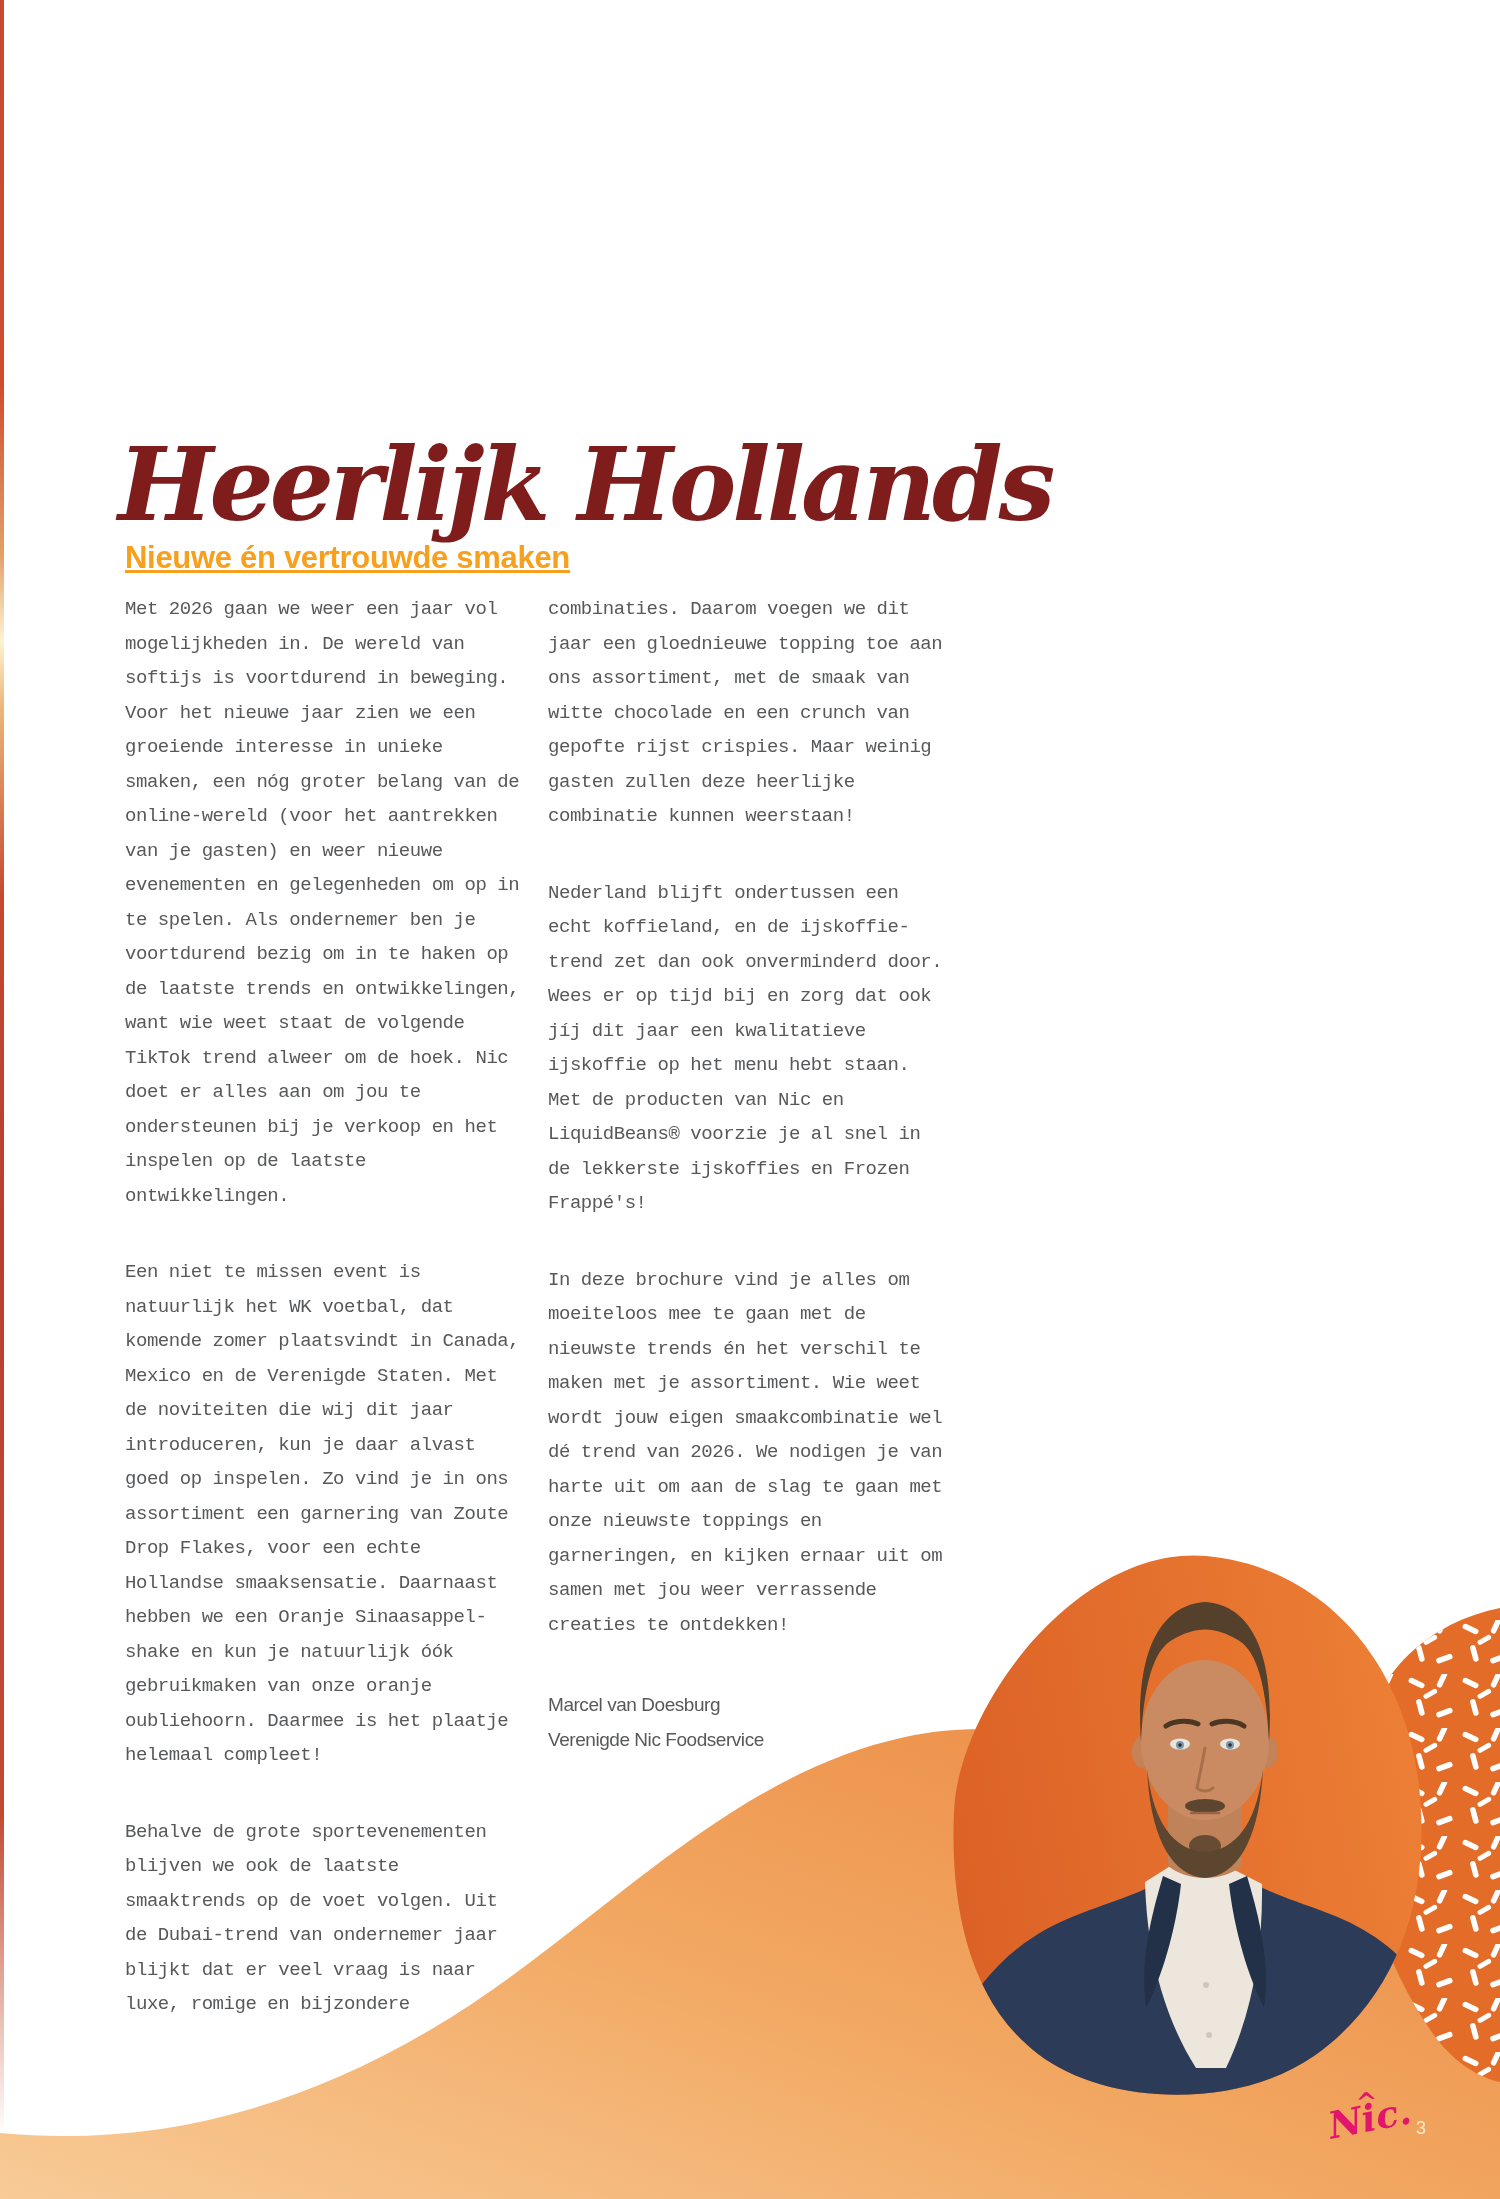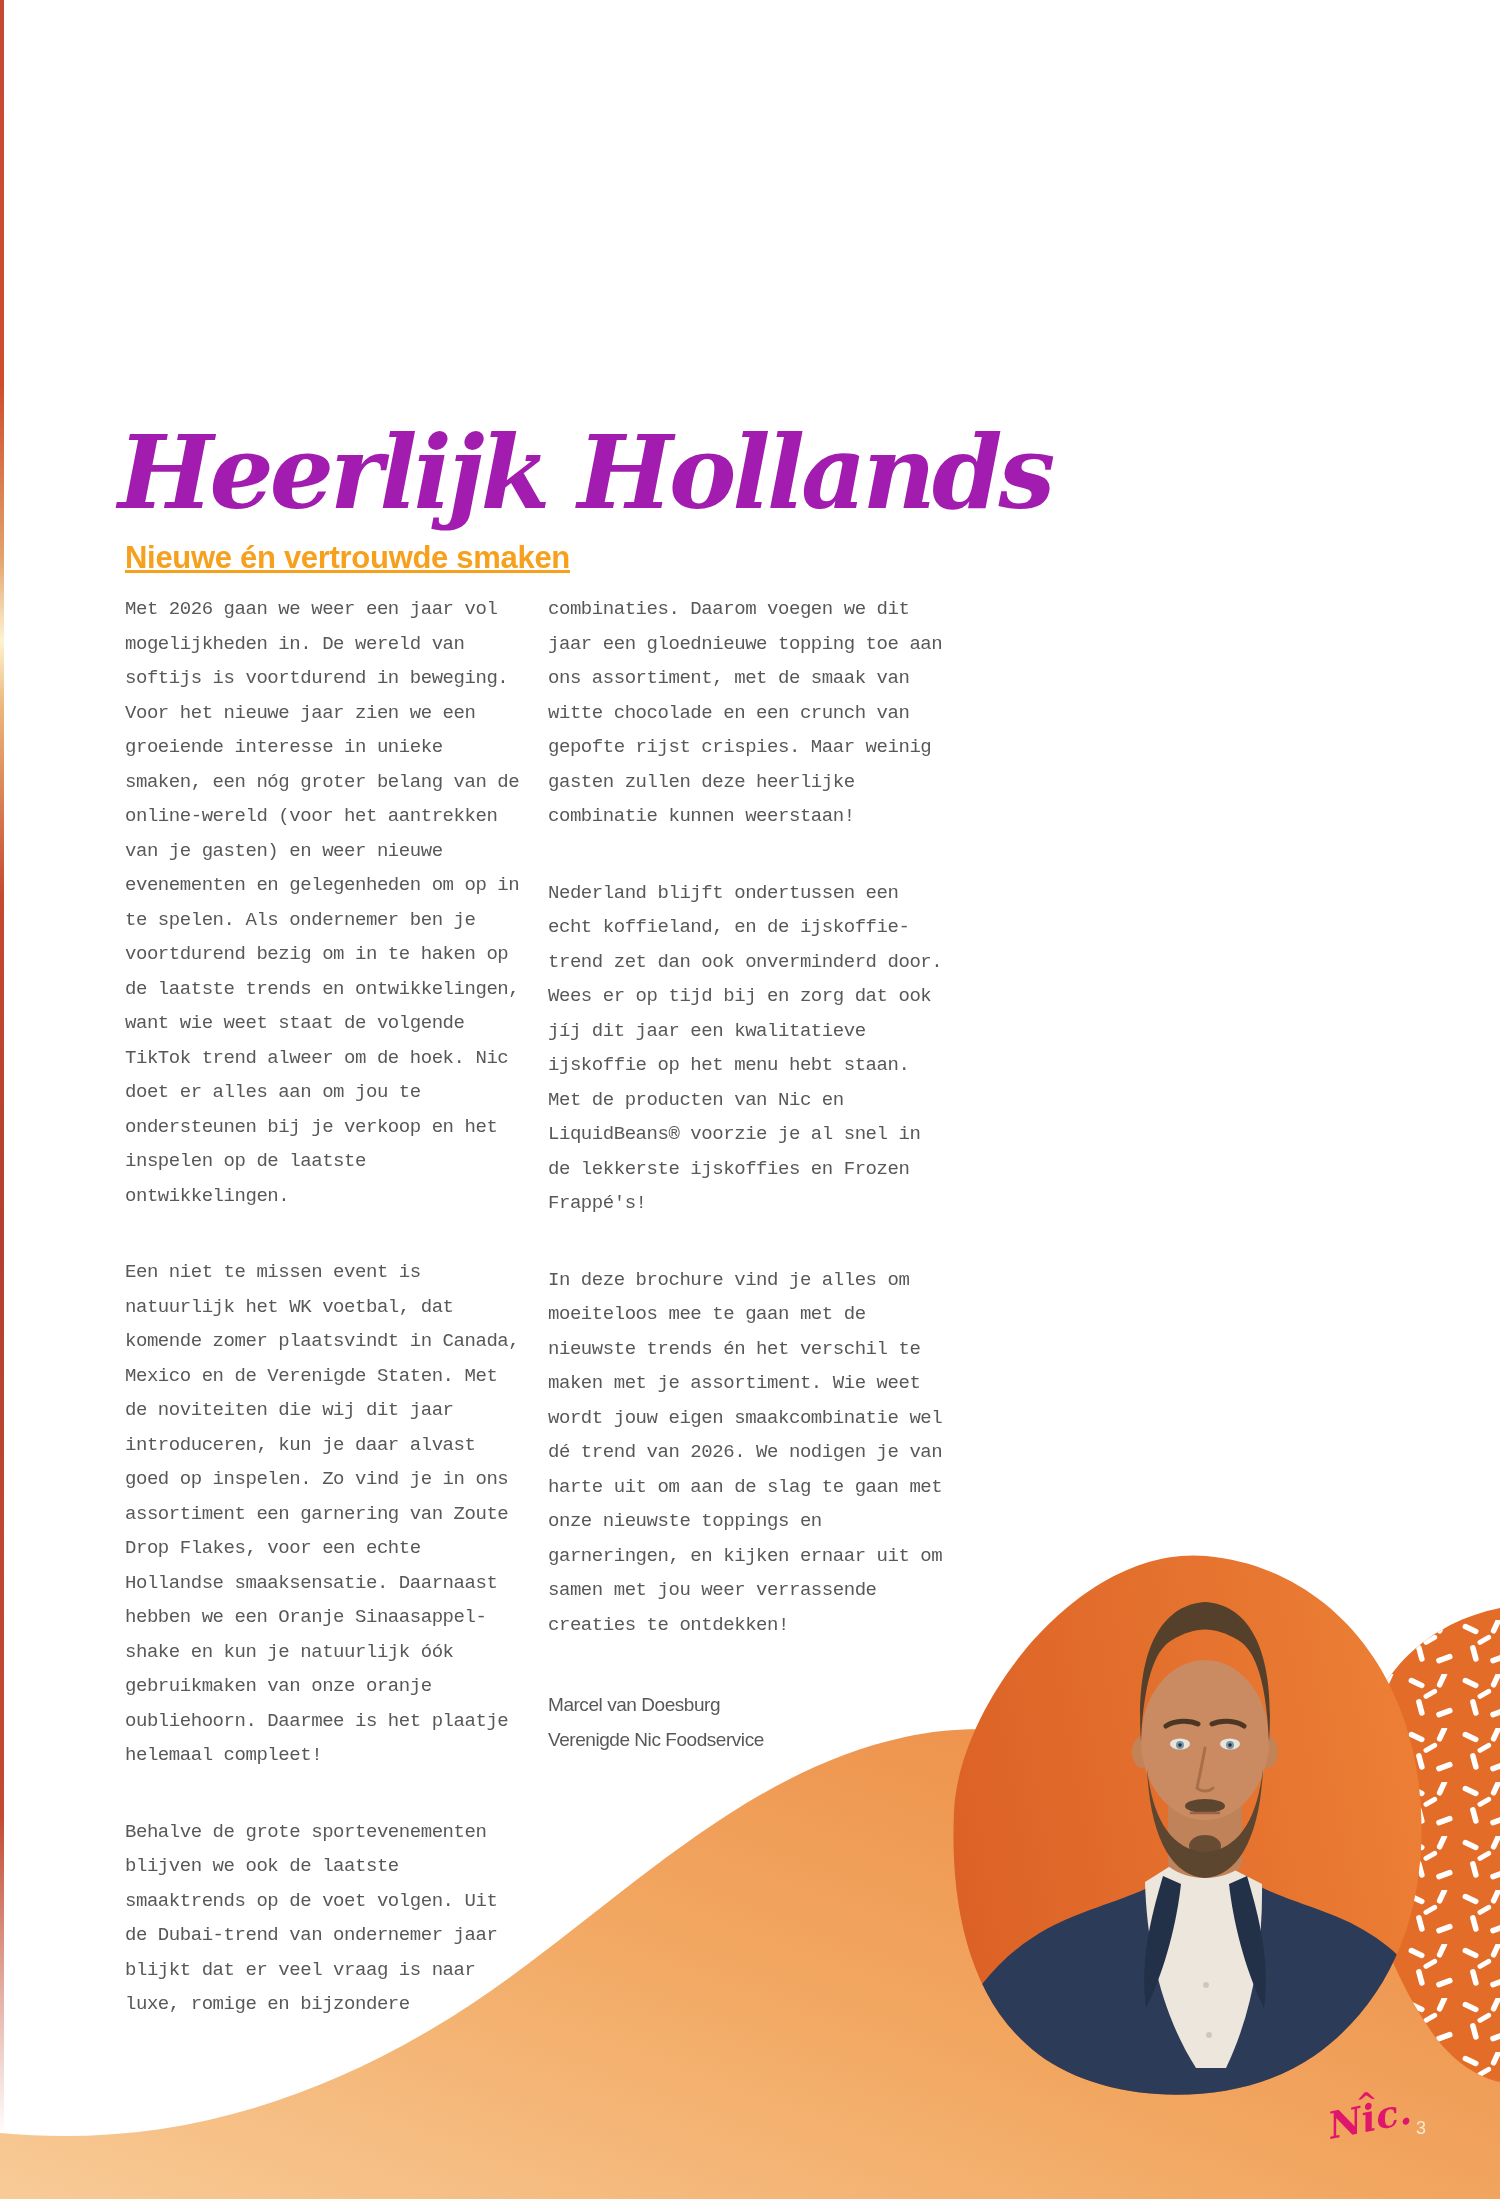--- a/index.html
+++ b/index.html
@@ -9,23 +9,23 @@
     font-family:"Liberation Sans", sans-serif;
   }
   .edge-line {
     position:absolute; left:0; top:0; width:4px; height:2135px; z-index:1;
     background:linear-gradient(180deg,
       #c44a33 0%, #cf4c2e 18%, #e2a169 26%, #fdf3d2 30%, #edb87b 33%,
       #c4492f 42%, #b5402f 58%, #bf4733 72%, #c24a31 85%, rgba(196,74,49,0) 100%);
   }
   .decor { position:absolute; left:0; top:0; z-index:2; }
   .page-title {
-    position:absolute; left:118px; top:354px; z-index:3;
+    position:absolute; left:118px; top:366px; z-index:3;
     font-family:"DejaVu Serif", serif; font-style:italic; font-weight:bold;
-    font-size:101px; line-height:1; letter-spacing:-4px; color:#a21caf;
+    font-size:101px; line-height:1; letter-spacing:-4px; color:#7f1d1d;
     white-space:nowrap;
   }
   .page-subtitle {
     position:absolute; left:125px; top:514px; z-index:3;
     font-size:31px; font-weight:bold; letter-spacing:-0.3px; color:#f6a01e;
     white-space:nowrap;
     text-decoration:underline;
   }
   .columns {
     position:absolute; left:125px; top:592px; width:824px; z-index:3;

